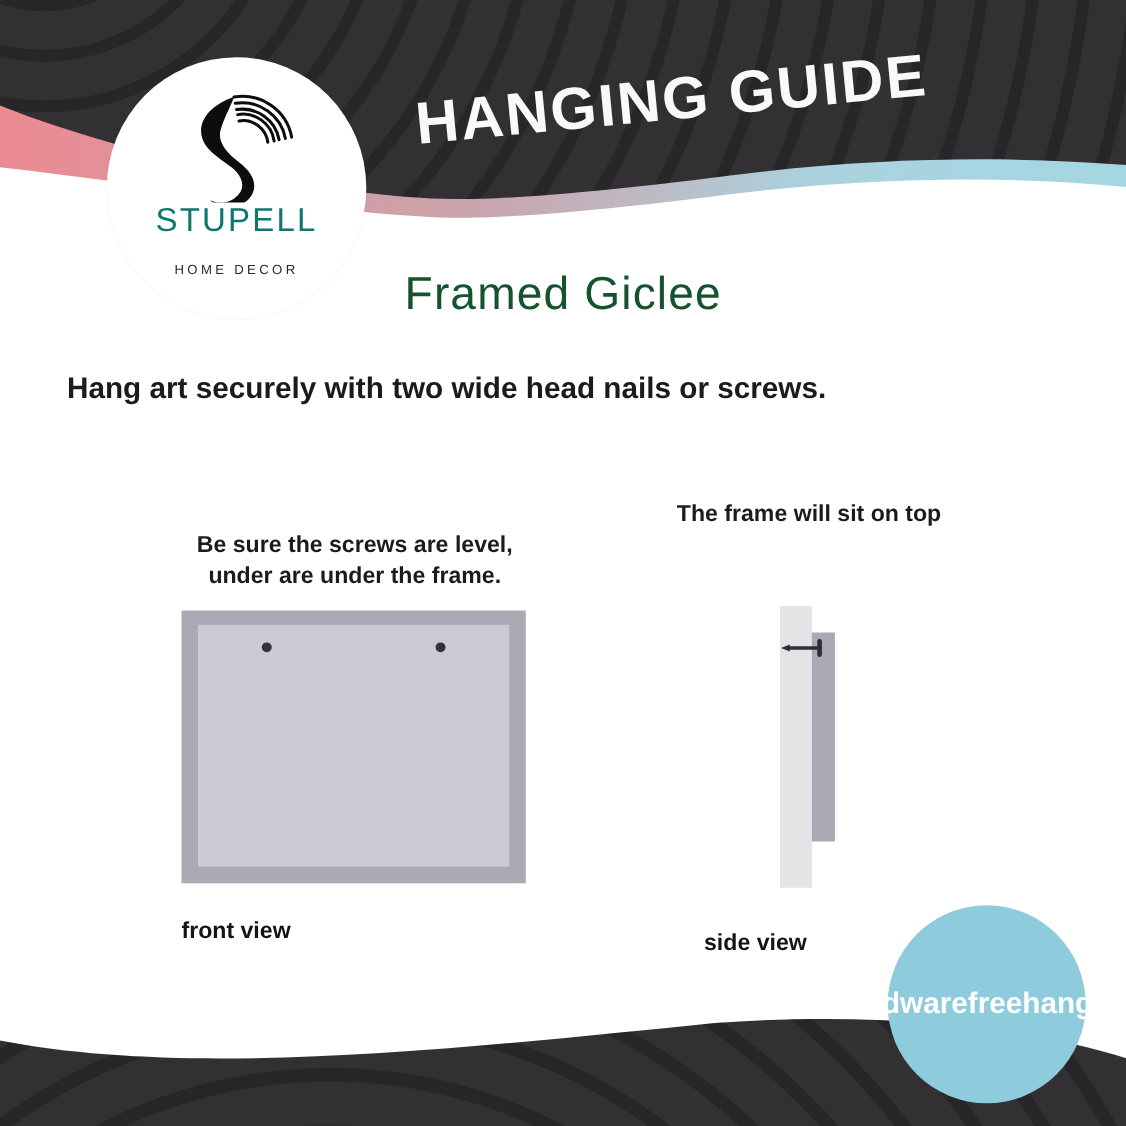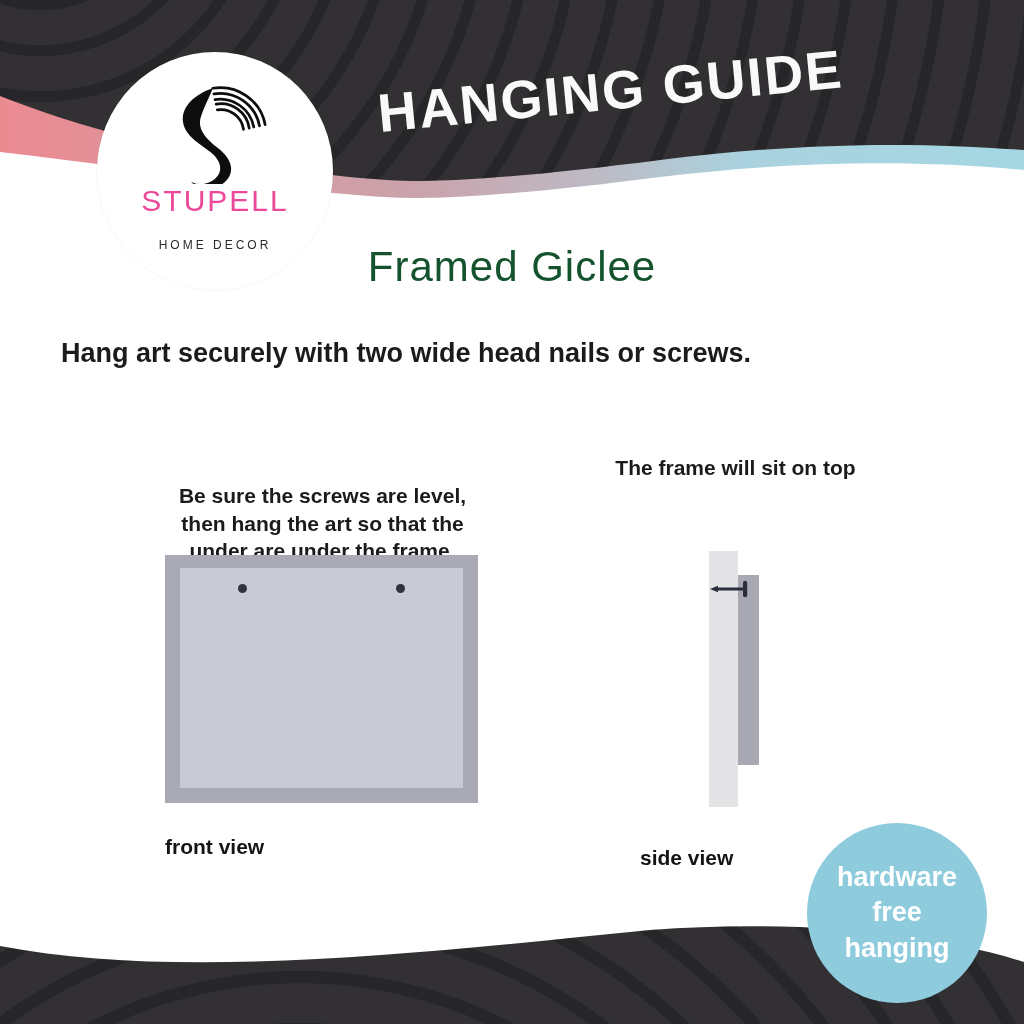--- a/index.html
+++ b/index.html
@@ -15,21 +15,21 @@
     transform:rotate(-5.5deg);transform-origin:left center;white-space:nowrap;
   }
 
   .logo{
     position:absolute;left:97px;top:52px;width:236px;height:238px;z-index:3;
     background:#ffffff;border-radius:50%;
     display:flex;flex-direction:column;align-items:center;
     box-shadow:0 0 0 1px rgba(0,0,0,0.03);
   }
   .logo-s{width:118px;height:114px;margin-top:18px;}
-  .brand-name{font-size:30px;font-weight:400;letter-spacing:2px;color:#ec4899;margin-top:0;}
+  .brand-name{font-size:30px;font-weight:400;letter-spacing:2px;color:#0f766e;margin-top:0;}
   .brand-tagline{font-size:12px;font-weight:400;letter-spacing:3px;color:#2b2b2b;margin-top:20px;}
 
   .product-title{
     position:absolute;left:0;width:1024px;top:243px;z-index:1;
     text-align:center;font-size:42px;font-weight:400;letter-spacing:1px;color:#14532d;
   }
   .instruction{
     position:absolute;left:0;width:812px;top:338px;z-index:1;
     text-align:center;font-size:27px;font-weight:700;color:#1b1b1d;
   }
@@ -48,21 +48,21 @@
   .caption-front{left:165px;width:313px;top:835px;}
   .caption-side{left:640px;width:190px;top:846px;}
 
   .wall-bar{position:absolute;left:709px;top:551px;width:29px;height:256px;background:#e4e4e6;z-index:1;}
   .frame-bar{position:absolute;left:738px;top:575px;width:21px;height:190px;background:#a8a9b3;z-index:1;}
   .nail{position:absolute;left:710px;top:580px;z-index:2;}
 
   .badge{
     position:absolute;left:807px;top:823px;width:180px;height:180px;border-radius:50%;
     background:#8ecbdd;color:#ffffff;z-index:5;
-    display:flex;flex-direction:column;align-items:center;justify-content:center;
+    display:flex;flex-direction:row;align-items:center;justify-content:center;
     font-size:27px;font-weight:600;line-height:1.32;text-align:center;
   }
 </style>
 </head>
 <body>
 
 <div class="canvas">
 
   <svg class="bg" width="1024" height="1024" viewBox="0 0 1024 1024">
     <defs>
@@ -118,21 +118,20 @@
     <div class="brand-name">STUPELL</div>
     <div class="brand-tagline">HOME DECOR</div>
   </div>
 
   <div class="product-title">Framed Giclee</div>
 
   <div class="instruction">Hang art securely with two wide head nails or screws.</div>
 
   <div class="note note-front">
     <div>Be sure the screws are level,</div>
-    <div>then hang the art so that the</div>
     <div>under are under the frame.</div>
   </div>
 
   <div class="note note-side">
     <div>The frame will sit on top</div>
   </div>
 
   <div class="front-frame">
     <div class="front-inner"></div>
     <div class="screw screw-left"></div>

